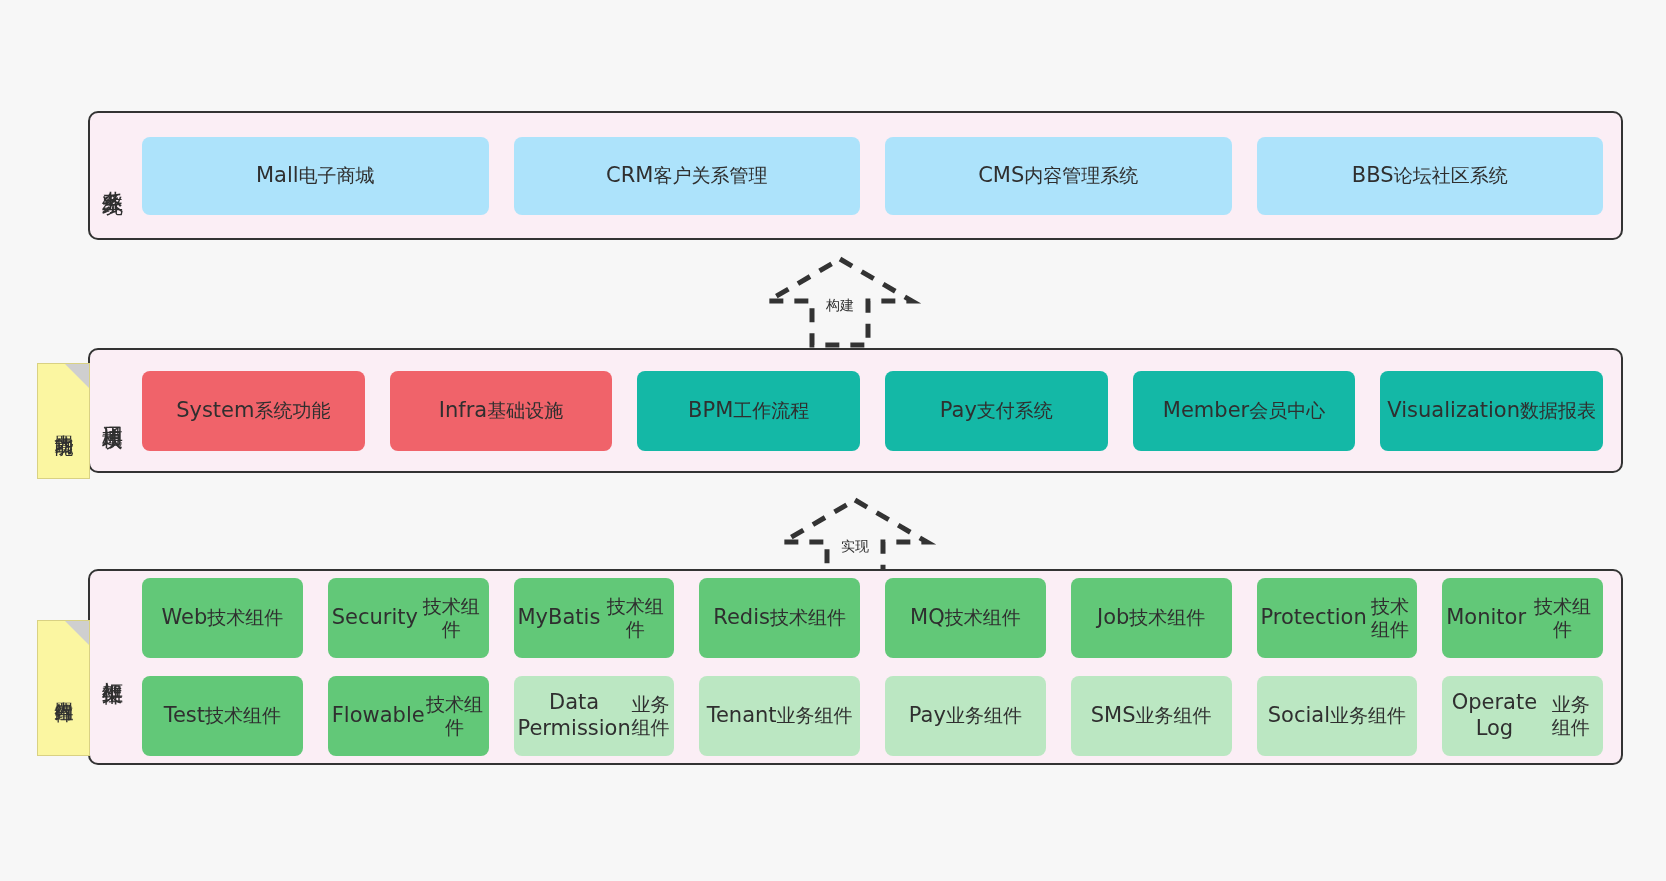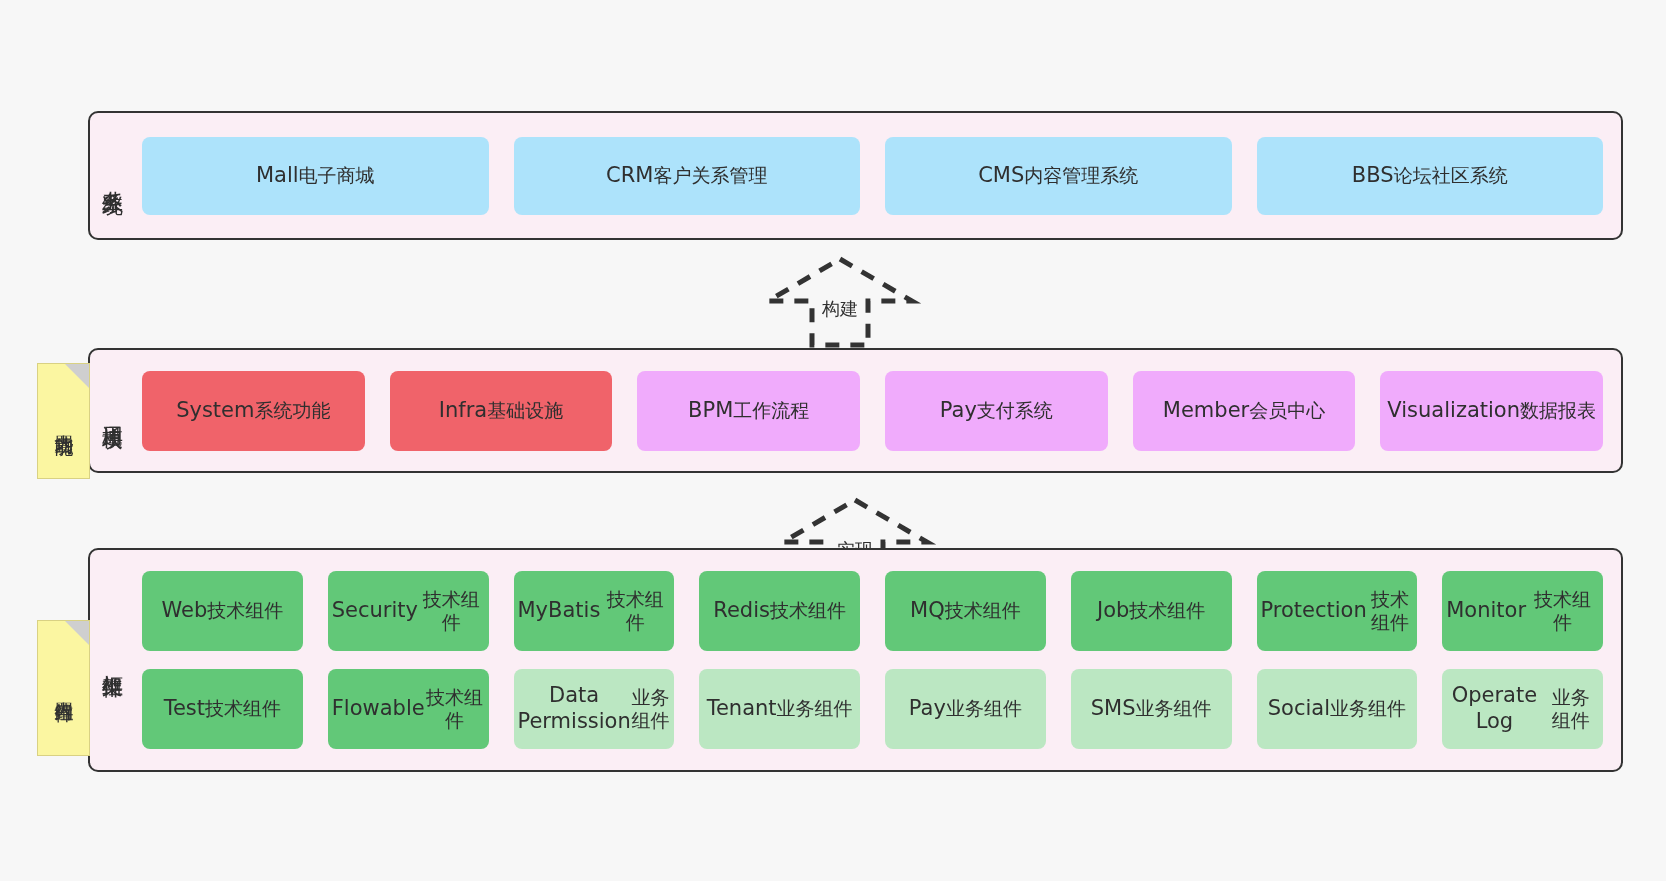--- a/index.html
+++ b/index.html
@@ -83,32 +83,32 @@
     line-height: 1.22;
   }
   .node .cn {
     font-size: 19px;
     line-height: 1.22;
   }
 
   
   .c-blue        { background: #ade3fb; }
   .c-red         { background: #f0636a; }
-  .c-pink        { background: #f0abfc; }
+  .c-pink        { background: #14b8a6; }
   .c-green       { background: #62c878; }
   .c-lightgreen  { background: #bbe7c2; }
 
   
   #layer-business  { left: 88px;  top: 111px; width: 1535px; height: 129px; }
   #layer-business .row { height: 78px; }
 
   #layer-common    { left: 88px;  top: 348px; width: 1535px; height: 125px; }
   #layer-common .row { height: 80px; }
 
-  #layer-framework { left: 88px;  top: 548px; width: 1535px; height: 224px; }
+  #layer-framework { left: 88px;  top: 569px; width: 1535px; height: 196px; }
   #layer-framework .row { height: 80px; }
 
   
   .sticky {
     position: absolute;
     background: #fbf6a1;
     border: 1px solid #d9d183;
     box-sizing: border-box;
     display: flex;
     align-items: center;
@@ -137,21 +137,21 @@
     position: absolute;
     width: 160px;
     height: 92px;
   }
   .arrow svg { display: block; overflow: visible; }
   .arrow-label {
     position: absolute;
     left: 0; right: 0;
     top: 42px;
     text-align: center;
-    font-size: 18px;
+    font-size: 14px;
     color: #2f2f2f;
     background: transparent;
     pointer-events: none;
   }
   #arrow-build   { left: 760px; top: 255px; }
   #arrow-realize { left: 775px; top: 496px; }
 </style>
 </head>
 <body>
 

